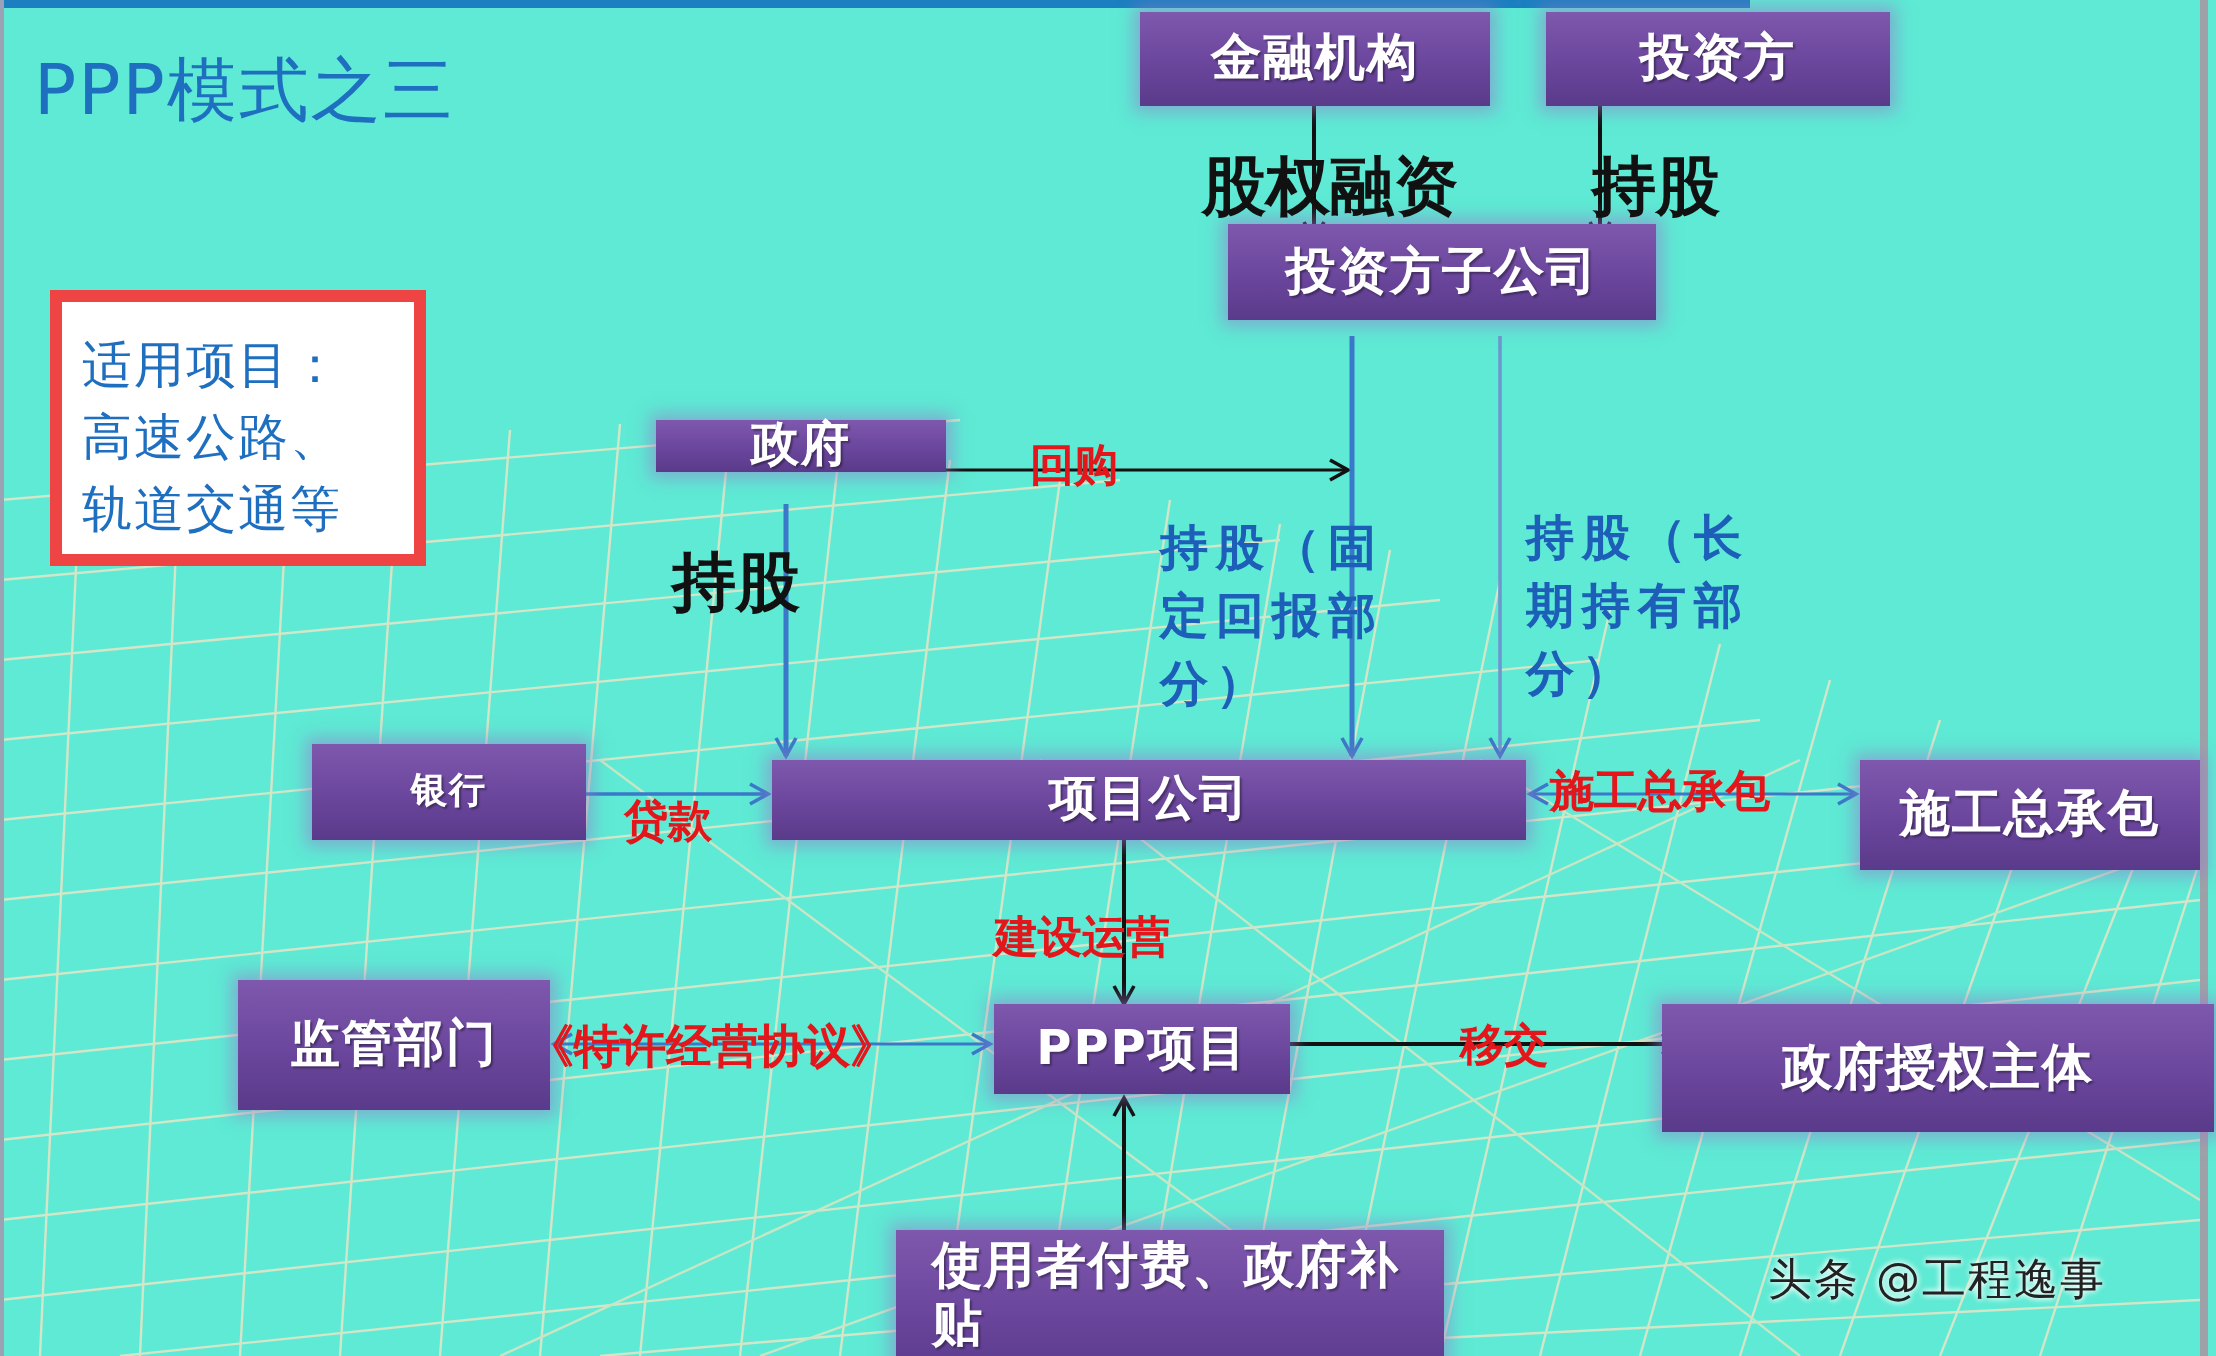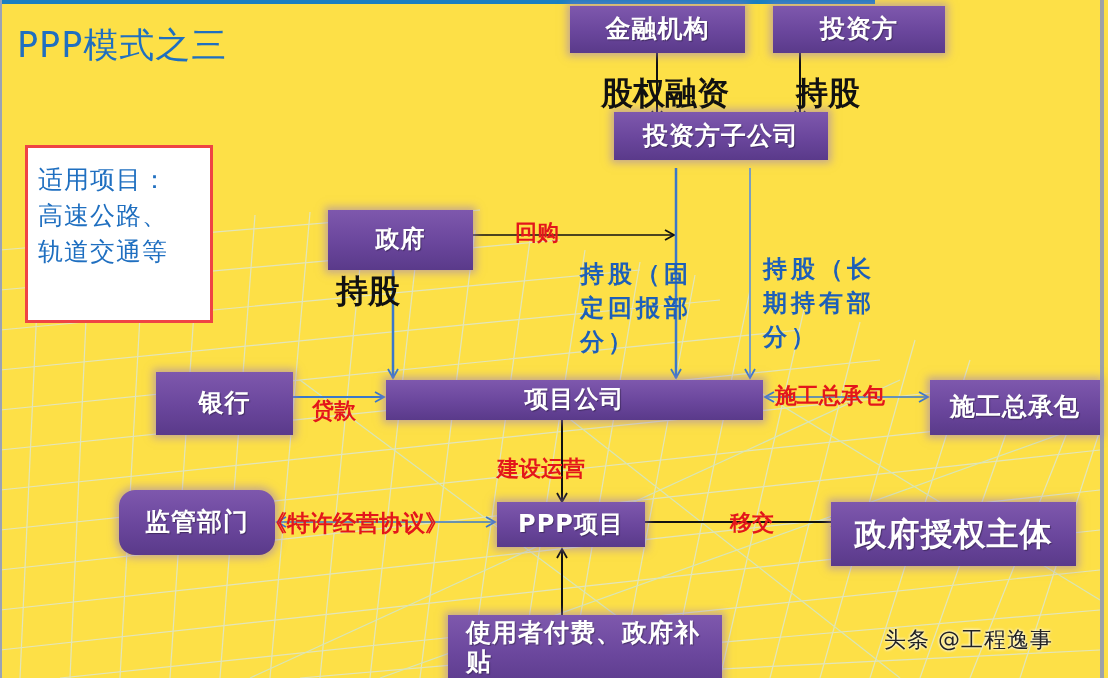--- a/index.html
+++ b/index.html
@@ -1,23 +1,23 @@
 <!DOCTYPE html>
 <html><head>
 <meta charset="utf-8">
 <style>
   html, body { margin: 0; padding: 0; }
   body { width: 1108px; height: 678px; overflow: hidden; position: relative; background: #ffffff; font-family: "DejaVu Sans", "Liberation Sans", sans-serif; }
-  .slide { position: absolute; left: 0; top: 0; width: 1108px; height: 678px; background: #fde047; overflow: hidden; }
+  .slide { position: absolute; left: 0; top: 0; width: 1108px; height: 678px; background: #5eead4; overflow: hidden; }
   .topbar { position: absolute; left: 0; top: 0; width: 875px; height: 4px; background: #1b7fc0; }
   .leftedge { position: absolute; left: 0; top: 0; width: 2px; height: 678px; background: #9aa3b5; }
   .rightedge { position: absolute; left: 1100px; top: 0; width: 4px; height: 678px; background: #9ea2a8; }
   .grid { position: absolute; left: 0; top: 0; width: 1108px; height: 678px; }
   .title { position: absolute; left: 17px; top: 22px; font-size: 35px; color: #1f6fc0; letter-spacing: 1px; }
-  .note { position: absolute; left: 25px; top: 145px; width: 188px; height: 178px; border: 3px solid #ef4444; box-sizing: border-box; background: #ffffff; padding: 14px 0 0 10px; }
+  .note { position: absolute; left: 25px; top: 145px; width: 188px; height: 138px; border: 6px solid #ef4444; box-sizing: border-box; background: #ffffff; padding: 14px 0 0 10px; }
   .note .line { font-size: 25px; color: #1f6fc0; line-height: 36px; white-space: nowrap; letter-spacing: 1px; }
   .box { position: absolute; box-sizing: border-box; background: linear-gradient(180deg, #7e58ad 0%, #6a469c 55%, #5a3a8a 100%); color: #fff; font-weight: bold; display: flex; align-items: center; justify-content: center; text-align: left; box-shadow: 0 0 8px 3px rgba(150,120,200,0.55); text-shadow: 1px 1px 1px rgba(0,0,0,0.35); letter-spacing: 1px; line-height: 1.15; }
   .lbl { position: absolute; font-weight: bold; white-space: nowrap; }
   .lbl.black { color: #111; font-size: 32px; }
   .lbl.red { color: #e3161b; font-size: 22px; text-align: center; }
   .lbl.blue { color: #1d5fb8; font-size: 24px; line-height: 34px; white-space: normal; letter-spacing: 4px; }
   .watermark { position: absolute; left: 884px; top: 625px; font-size: 22px; color: #222; text-shadow: 0 0 3px #fff, 0 0 3px #fff; letter-spacing: 1px; }
   svg.arrows { position: absolute; left: 0; top: 0; }
 </style>
 </head>
@@ -103,27 +103,27 @@
     <line x1="765" y1="397" x2="928" y2="397" stroke="#3a78c9" stroke-width="1.6" marker-start="url(#abls)" marker-end="url(#abl)"></line>
     <line x1="562" y1="420" x2="562" y2="502" stroke="#111" stroke-width="2" marker-end="url(#ab)"></line>
     <line x1="277" y1="522" x2="495" y2="522" stroke="#3a78c9" stroke-width="1.6" marker-start="url(#abls)" marker-end="url(#abl)"></line>
     <line x1="645" y1="522" x2="840" y2="522" stroke="#111" stroke-width="2" marker-end="url(#ab)"></line>
     <line x1="562" y1="615" x2="562" y2="549" stroke="#111" stroke-width="2" marker-end="url(#ab)"></line>
   </svg>
 
   <div class="box" style="left:570px; top:6px; width:175px; height:47px; font-size:25px;">金融机构</div>
   <div class="box" style="left:773px; top:6px; width:172px; height:47px; font-size:25px;">投资方</div>
   <div class="box" style="left:614px; top:112px; width:214px; height:48px; font-size:25px;">投资方子公司</div>
-  <div class="box" style="left:328px; top:210px; width:145px; height:60px; font-size:24px;">政府</div>
+  <div class="box" style="left:328px; top:210px; width:145px; height:26px; font-size:24px;">政府</div>
   <div class="box" style="left:386px; top:380px; width:377px; height:40px; font-size:24px;">项目公司</div>
-  <div class="box" style="left:156px; top:372px; width:137px; height:63px; font-size:25px;">银行</div>
+  <div class="box" style="left:156px; top:372px; width:137px; height:48px; font-size:18px;">银行</div>
   <div class="box" style="left:930px; top:380px; width:170px; height:55px; font-size:25px;">施工总承包</div>
-  <div class="box" style="left:119px; top:490px; width:156px; height:65px; font-size:25px;border-radius:16px;">监管部门</div>
+  <div class="box" style="left:119px; top:490px; width:156px; height:65px; font-size:25px;">监管部门</div>
   <div class="box" style="left:497px; top:502px; width:148px; height:45px; font-size:24px;">PPP项目</div>
-  <div class="box" style="left:831px; top:502px; width:245px; height:64px; font-size:32px;">政府授权主体</div>
+  <div class="box" style="left:831px; top:502px; width:276px; height:64px; font-size:25px;">政府授权主体</div>
   <div class="box" style="left:448px; top:615px; width:274px; height:75px; font-size:25px; padding:4px 18px 0; align-items:flex-start;">使用者付费、政府补贴</div>
 
   <div class="lbl black" style="left:601px; top:72px;">股权融资</div>
   <div class="lbl black" style="left:796px; top:72px;">持股</div>
   <div class="lbl red" style="left:515px; top:218px;">回购</div>
   <div class="lbl black" style="left:336px; top:270px;">持股</div>
   <div class="lbl blue" style="left:580px; top:257px; width:135px;">持股（固定回报部分）</div>
   <div class="lbl blue" style="left:763px; top:252px; width:135px;">持股（长期持有部分）</div>
   <div class="lbl red" style="left:312px; top:396px;">贷款</div>
   <div class="lbl red" style="left:775px; top:381px; font-size:22px;">施工总承包</div>

